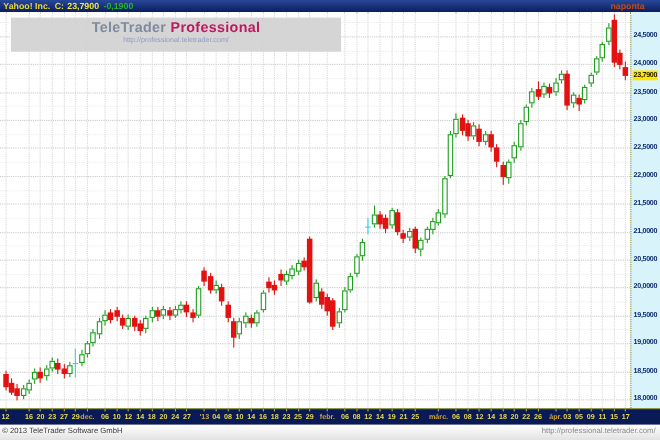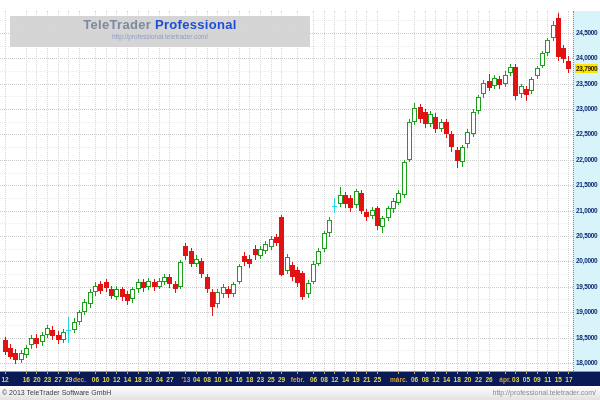--- a/index.html
+++ b/index.html
@@ -21,21 +21,21 @@
   .hgrid{left:0;width:573px;height:0;border-top:1px dotted #c9c9c9;}
   .hgrid.minor{border-top:1px dotted #ececec;}
   .vgrid{top:0;height:360px;width:0;border-left:1px dotted #d6d6d6;}
   .wick{position:absolute;width:1px;}
   .body{position:absolute;width:5px;box-sizing:border-box;}
   
   #wm{position:absolute;left:10px;top:5px;width:300px;height:31px;background:rgba(209,209,209,0.92);
       text-align:center;z-index:2;}
   #wm .l1{font-size:13px;font-weight:bold;line-height:17px;letter-spacing:0.3px;}
   #wm .w1{color:#7e8aa0;}
-  #wm .w2{color:#1d4ed8;}
+  #wm .w2{color:#be185d;}
   #wm .l2{font-size:6.5px;color:#8f9bc4;line-height:7px;}
   
   #yaxis{position:absolute;left:573px;top:11px;width:27px;height:360px;background:#d9f3fb;
          border-left:1px dotted #8f8f38;}
   .ylab{position:absolute;left:2px;height:8px;line-height:8px;font-size:6.5px;font-weight:bold;
         color:#0b2a70;letter-spacing:-0.3px;white-space:nowrap;}
   #ptag{position:absolute;left:1px;height:9px;line-height:9px;background:#ffe600;color:#201400;
         font-size:6.5px;font-weight:bold;letter-spacing:-0.3px;padding:0 1px;z-index:3;}
   
   #xaxis{position:absolute;left:0;top:371px;width:600px;height:15px;background:#0a1a56;
@@ -48,20 +48,24 @@
   #footer{position:absolute;left:0;top:386px;width:600px;height:14px;
           background:linear-gradient(#ffffff,#e2e2e2);font-size:7px;color:#3a3a3a;line-height:14px;}
   #footer .cpy{position:absolute;left:2px;top:0;}
   #footer .url{position:absolute;right:4px;top:0;color:#8a8a8a;}
 </style>
 </head>
 <body>
 
 <div id="app">
 
+  <div id="titlebar">
+    <span class="lft"><span class="sym">Yahoo! Inc.</span><span class="lab">C:</span><span class="last">23,7900</span><span class="chg">-0,1900</span></span>
+    <span class="period">naponta</span>
+  </div>
 
   <div id="plot">
     <div id="wm">
       <div class="l1"><span class="w1">TeleTrader</span> <span class="w2">Professional</span></div>
       <div class="l2">http://professional.teletrader.com/</div>
     </div>
   <div class="hgrid minor" style="top: 339.2px;"></div>
       <div class="hgrid minor" style="top: 313.8px;"></div>
       <div class="hgrid minor" style="top: 288.4px;"></div>
       <div class="hgrid minor" style="top: 263px;"></div>

